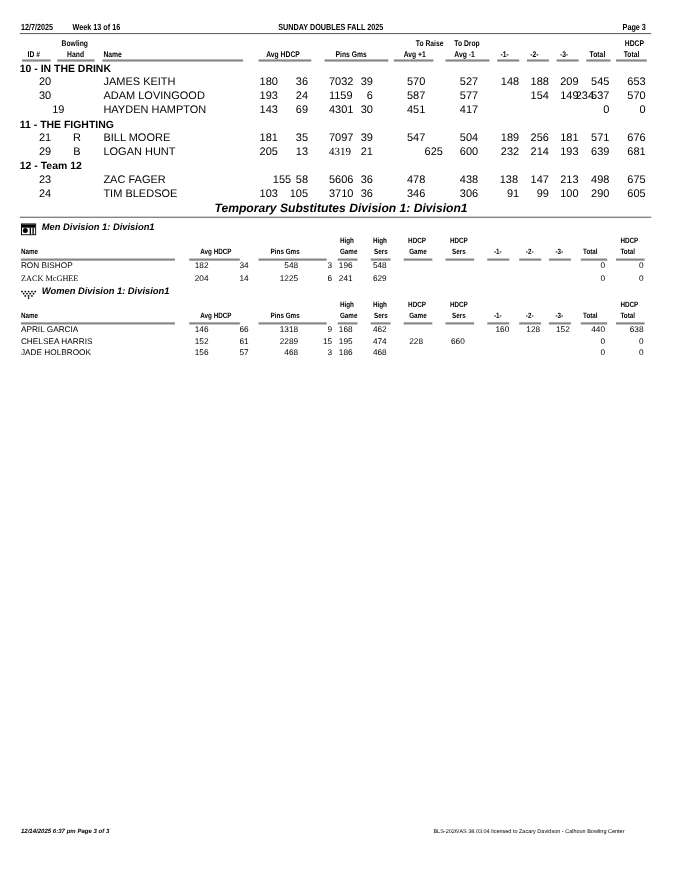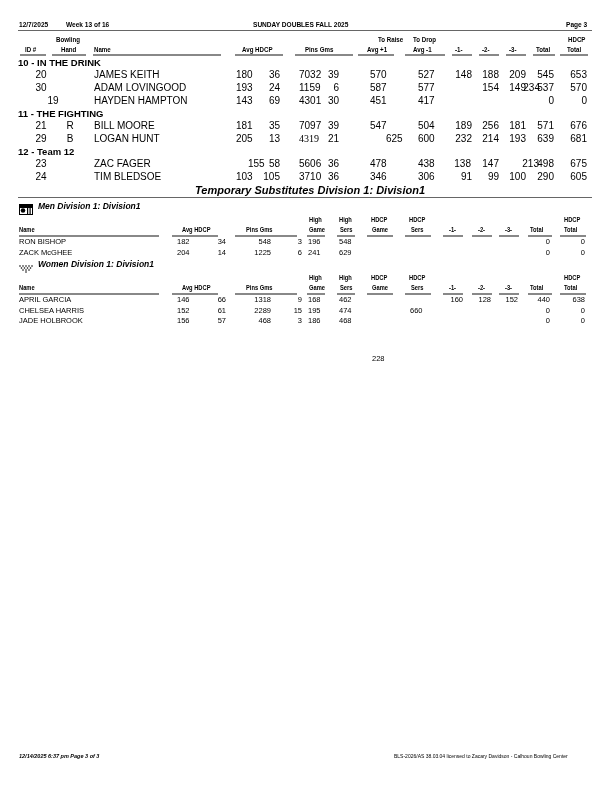--- a/index.html
+++ b/index.html
@@ -149,21 +149,21 @@
       <span class="ctr" style="left: 63px; width: 14px;"></span>
       <span style="left: 94px; width: 140px;">ZAC FAGER</span>
       <span style="left: 236px; width: 20px; margin-left: 12px;">155</span>
       <span class="r" style="left: 262px; width: 18px;">58</span>
       <span style="left: 299px; width: 24px;">5606</span>
       <span class="r" style="left: 325px; width: 14px;">36</span>
       <span style="left: 370px; width: 20px;">478</span>
       <span style="left: 418px; width: 20px;">438</span>
       <span class="r" style="left: 451px; width: 20px;">138</span>
       <span class="r" style="left: 479px; width: 20px;">147</span>
-      <span class="r" style="left: 506px; width: 20px; margin-left: 13px;">213</span>
+      <span class="r" style="left: 506px; width: 20px;">213</span>
       <span class="r" style="left: 532px; width: 22px;">498</span>
       <span class="r" style="left: 562px; width: 25px;">675</span>
     </div>
     <div class="row" style="top: 171px;">
       <span class="ctr" style="left: 32px; width: 18px;">24</span>
       <span class="ctr" style="left: 63px; width: 14px;"></span>
       <span style="left: 94px; width: 140px;">TIM BLEDSOE</span>
       <span style="left: 236px; width: 20px;">103</span>
       <span class="r" style="left: 262px; width: 18px;">105</span>
       <span style="left: 299px; width: 24px;">3710</span>
@@ -231,21 +231,21 @@
       <span style="left: 339px; width: 16px;">548</span>
       <span style="left: 372px; width: 16px;"></span>
       <span style="left: 410px; width: 16px;"></span>
       <span class="r" style="left: 447px; width: 16px;"></span>
       <span class="r" style="left: 475px; width: 16px;"></span>
       <span class="r" style="left: 502px; width: 16px;"></span>
       <span class="r" style="left: 530px; width: 20px;">0</span>
       <span class="r" style="left: 563px; width: 22px;">0</span>
     </div>
     <div class="sub-row" style="top: 247.5px;">
-      <span style="left: 19px; width: 140px;">ZACK McGHEE</span>
+      <span style="left: 19px; width: 140px; font-family: Liberation Serif, serif;">ZACK McGHEE</span>
       <span style="left: 177px; width: 16px;">204</span>
       <span class="r" style="left: 210px; width: 16px;">14</span>
       <span class="r" style="left: 243px; width: 28px;">1225</span>
       <span class="r" style="left: 290px; width: 12px;">6</span>
       <span style="left: 308px; width: 16px;">241</span>
       <span style="left: 339px; width: 16px;">629</span>
       <span style="left: 372px; width: 16px;"></span>
       <span style="left: 410px; width: 16px;"></span>
       <span class="r" style="left: 447px; width: 16px;"></span>
       <span class="r" style="left: 475px; width: 16px;"></span>
@@ -317,21 +317,21 @@
       <span class="r" style="left: 563px; width: 22px;">638</span>
     </div>
     <div class="sub-row" style="top: 305.5px;">
       <span style="left: 19px; width: 140px;">CHELSEA HARRIS</span>
       <span style="left: 177px; width: 16px;">152</span>
       <span class="r" style="left: 210px; width: 16px;">61</span>
       <span class="r" style="left: 243px; width: 28px;">2289</span>
       <span class="r" style="left: 290px; width: 12px;">15</span>
       <span style="left: 308px; width: 16px;">195</span>
       <span style="left: 339px; width: 16px;">474</span>
-      <span style="left: 372px; width: 16px; margin-top: 48px;">228</span>
+      <span style="left: 372px; width: 16px;">228</span>
       <span style="left: 410px; width: 16px;">660</span>
       <span class="r" style="left: 447px; width: 16px;"></span>
       <span class="r" style="left: 475px; width: 16px;"></span>
       <span class="r" style="left: 502px; width: 16px;"></span>
       <span class="r" style="left: 530px; width: 20px;">0</span>
       <span class="r" style="left: 563px; width: 22px;">0</span>
     </div>
     <div class="sub-row" style="top: 316px;">
       <span style="left: 19px; width: 140px;">JADE HOLBROOK</span>
       <span style="left: 177px; width: 16px;">156</span>

